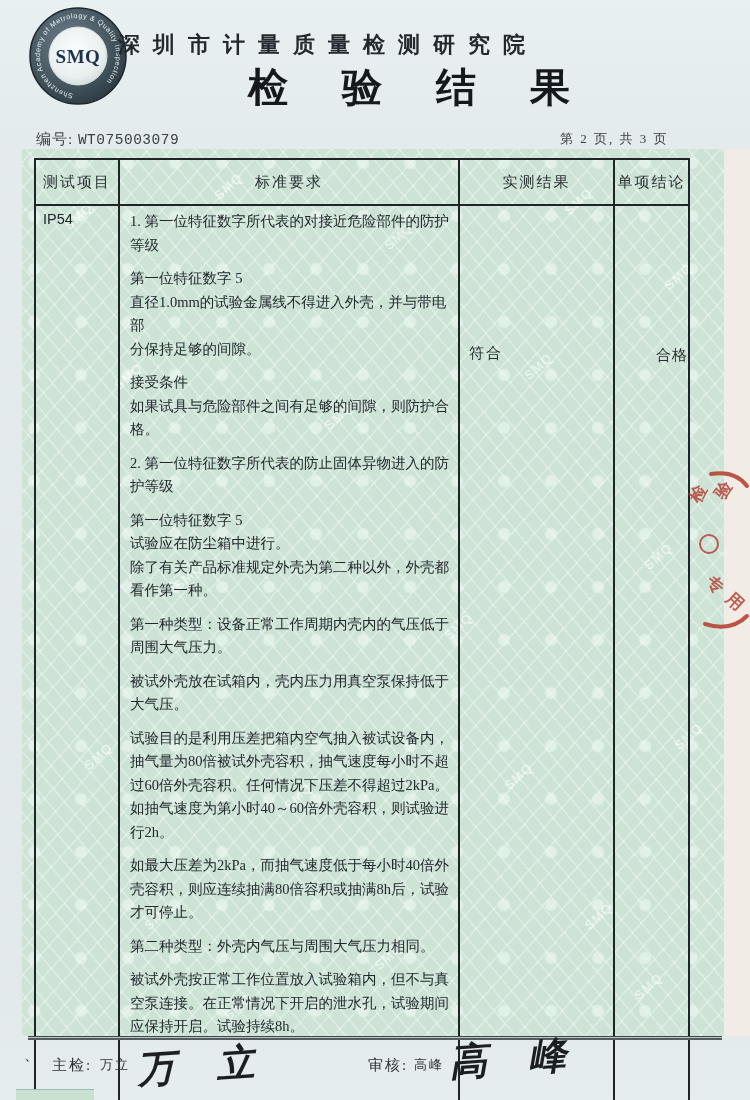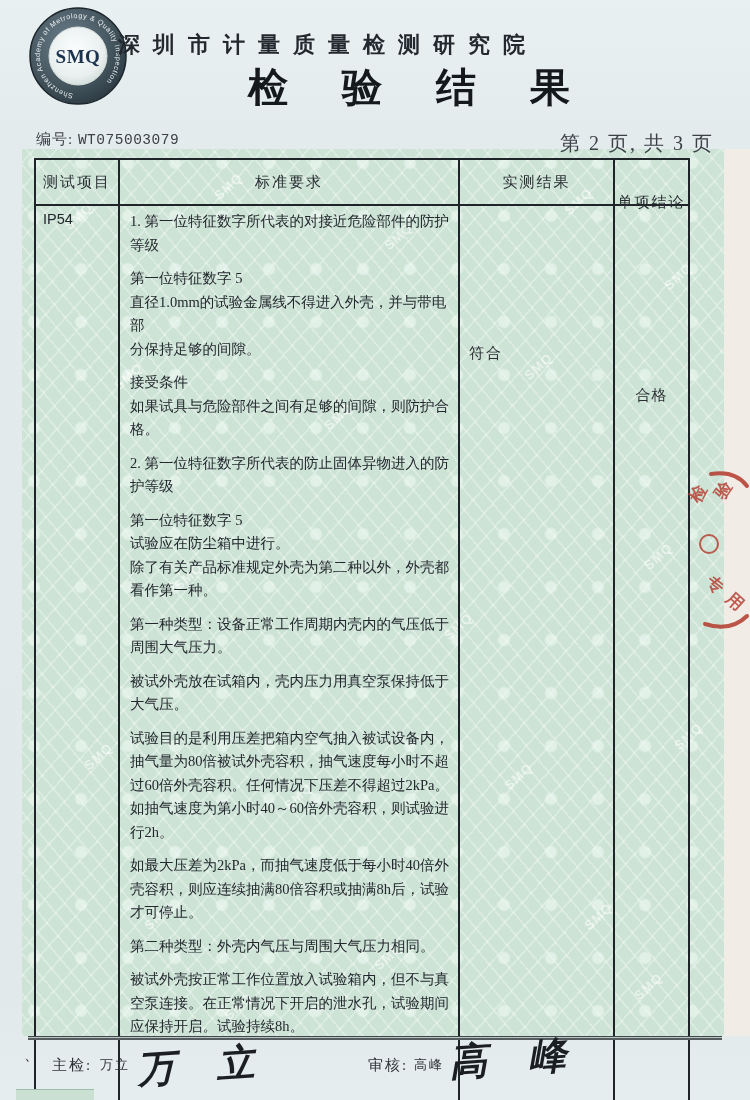--- a/index.html
+++ b/index.html
@@ -24,35 +24,35 @@
 
   .wm { position:absolute; font-family:"Liberation Sans",sans-serif; font-weight:bold; font-size:13px;
         color:rgba(255,255,255,.55); transform:rotate(-42deg); letter-spacing:1px; pointer-events:none; }
 
   
   .logo { position:absolute; left:28px; top:6px; width:100px; height:100px; }
   .institute { position:absolute; left:118px; top:30px; font-size:22px; font-weight:bold; letter-spacing:13px; color:#23282e; white-space:nowrap; }
   .doc-title { position:absolute; left:248px; top:60px; font-size:40px; font-weight:bold; letter-spacing:22px; color:#15181c; white-space:nowrap; }
   .serial { position:absolute; left:36px; top:130px; font-size:15px; letter-spacing:1px; color:#3a4046; }
   .serial .val { font-family:"Liberation Mono","DejaVu Sans Mono",monospace; font-size:14.5px; letter-spacing:0.5px; }
-  .page-label { position:absolute; left:560px; top:130px; font-size:20px; letter-spacing:2px; color:#3a4046; }
+  .page-label { position:absolute; left:560px; top:130px; font-size:13px; letter-spacing:2px; color:#3a4046; }
 
   
   .rtable { position:absolute; left:34px; top:158px; width:656px; height:1016px;
     border:2px solid #1f2428; display:grid;
     grid-template-columns:84px 340px 155px 73px; grid-template-rows:46px 1fr; }
   .cell { border-right:2px solid #1f2428; position:relative; }
-  .cell.last { border-right:none;margin-top:40px; }
+  .cell.last { border-right:none; }
   .hcell { border-bottom:2px solid #1f2428; display:flex; align-items:center; justify-content:center;
     font-size:15px; letter-spacing:2px; color:#272c31; font-weight:normal; }
   .item-cell { padding:5px 4px 0 7px; font-family:Liberation Sans, sans-serif; font-size:14.5px; color:#23282e; }
   .req-cell { padding:4px 8px 0 10px; font-size:14.5px; line-height:23.5px; color:#23282e; }
   .req-cell .para { margin-bottom:10px; }
   .result-text { position:absolute; top:138px; left:9px; font-size:15px; letter-spacing:2px; }
-  .concl-text { position:absolute; top:140px; left:0; width:100%; text-align:center; font-size:15px; letter-spacing:1px; }
+  .concl-text { position:absolute; top:140px; left:0; width:100%; text-align:right; font-size:15px; letter-spacing:1px; }
 
   
   .stamp { position:absolute; left:683px; top:452px; width:67px; height:192px; pointer-events:none; }
 
   
   .tick { position:absolute; left:24px; top:1046px; font-size:15px; color:#33383d; }
   .f-label { position:absolute; top:1056px; font-size:15px; letter-spacing:2px; color:#2d3237; }
   .f-name { position:absolute; top:1056px; font-size:13px; letter-spacing:2px; color:#2d3237; }
   .sig { position:absolute; font-size:38px; font-weight:bold; color:#1b1e22; letter-spacing:16px;
          transform:rotate(-4deg) skewX(-14deg); font-family:"Liberation Serif","DejaVu Serif",serif; white-space:nowrap; }

